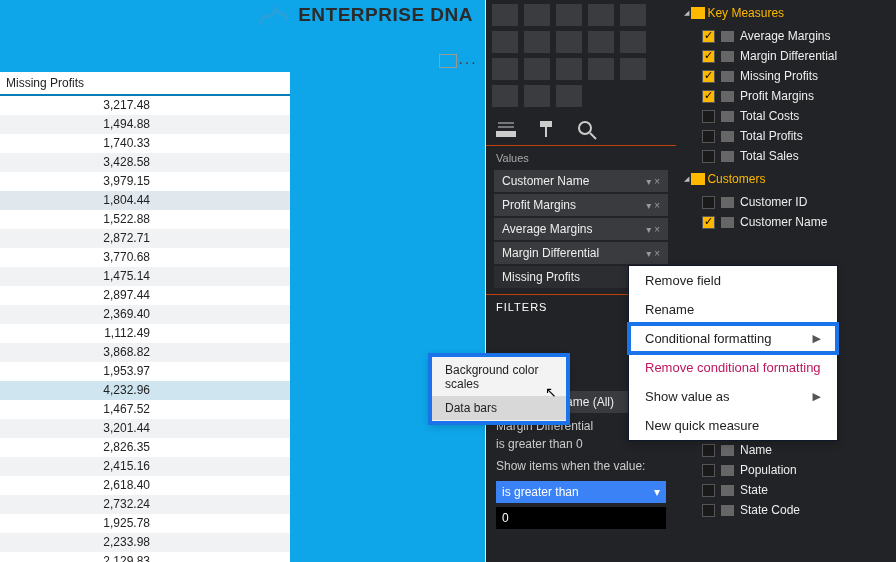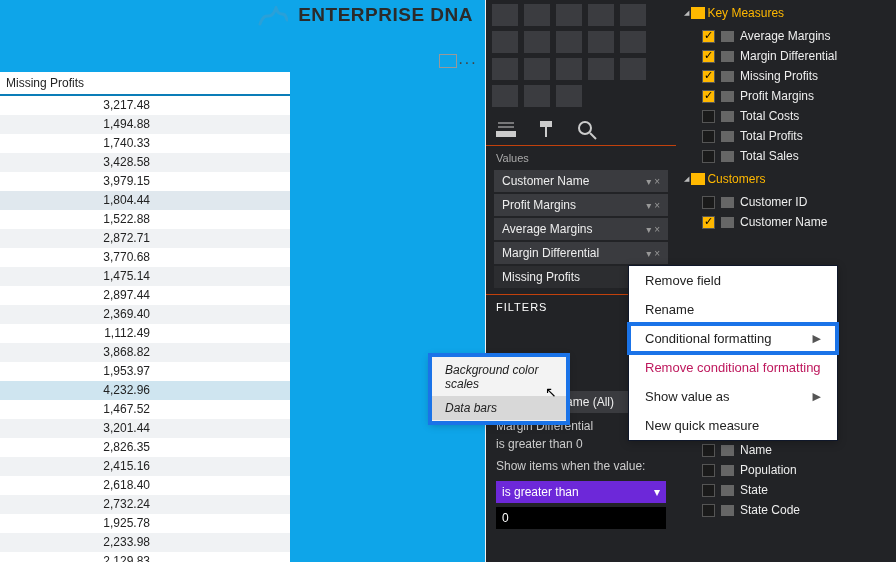--- a/index.html
+++ b/index.html
@@ -23,41 +23,41 @@
 
   .mid-panel { position: absolute; left: 486px; top: 0; width: 190px; height: 562px; background: #222326; color: #eee; }
   .viz-grid { padding: 4px 6px; display: flex; flex-wrap: wrap; gap: 5px 6px; }
   .viz-icon { width: 26px; height: 22px; background: #3b3c40; display:inline-block; }
   .tool-row { display:flex; gap:18px; padding:8px 10px 4px; }
   .tool-ic { width:22px; height:22px; }
   .section-label { font-size: 11px; color: #aaa; padding: 6px 10px 4px; border-top:1px solid #c2410c; }
   .pill { background: #3a3b3f; margin: 2px 8px; padding: 4px 8px; font-size: 12px; color: #eee; display:flex; justify-content:space-between; align-items:center; cursor:pointer; }
   .pill .arrow { font-size: 10px; color:#999; }
   .filter-info { color:#ccc; font-size:12px; padding: 2px 10px; line-height:1.5; }
-  .combo { background:#6d28d9; color:#fff; margin:4px 10px; padding:4px 6px; font-size:12px; display:flex; justify-content:space-between; }
+  .combo { background:#3b82f6; color:#fff; margin:4px 10px; padding:4px 6px; font-size:12px; display:flex; justify-content:space-between; }
   .numbox { background:#000; color:#fff; margin:4px 10px; padding:4px 6px; font-size:12px; }
 
   .right-panel { position: absolute; left: 676px; top: 0; width: 220px; height: 562px; background: #222326; color: #eee; font-size: 12px; }
   .tree-head { padding: 6px 8px; display:flex; align-items:center; gap:2px; color:#ffb800; font-weight:500; }
   .tree-head.expanded::before { content:"\25E2"; font-size:7px; color:#bbb; transform:rotate(0deg);}
   .tree-item { padding: 3px 6px 3px 26px; display:flex; align-items:center; gap:6px; cursor:pointer; }
   .checkbox { width:13px; height:13px; background:#1a1a1a; border:1px solid #555; display:inline-block; flex:0 0 13px; }
   .checkbox.checked { background:#ffb800; position:relative; }
   .checkbox.checked::after { content:"\2713"; position:absolute; left:1px; top:-2px; font-size:11px; color:#000; }
   .fld-ic { width:13px; height:11px; background:#666; display:inline-block; }
   .tbl-ic { width:14px; height:12px; display:inline-block; background:#ffb800; }
 
   
   .ctx-menu { position:absolute; background:#fff; border:1px solid #0f172a; box-shadow:0 2px 8px rgba(0,0,0,.25); font-size:13px; color:#222; }
   .ctx-item { padding:7px 16px; cursor:pointer; display:flex; justify-content:space-between; align-items:center; }
   .ctx-item.disabled { color:#be185d; cursor:default; }
   .ctx-item .chev { font-size:11px; color:#555; }
   .highlight-blue { outline: 4px solid #1a73e8; outline-offset:-2px; }
 
-  .sub-ctx { position:absolute; left:430px; top:355px; width:138px; background:#f3f3f3;font-style:italic; }
+  .sub-ctx { position:absolute; left:430px; top:355px; width:138px; background:#f3f3f3; }
   .sub-ctx .ctx-item { padding:5px 14px; font-size:12px; }
 
   .cursor { position:absolute; left:545px; top:384px; font-size:14px; color:#000; pointer-events:none; }
 
   svg { display:block; }
 </style>
 </head>
 <body>
 
 <div class="left-panel">

